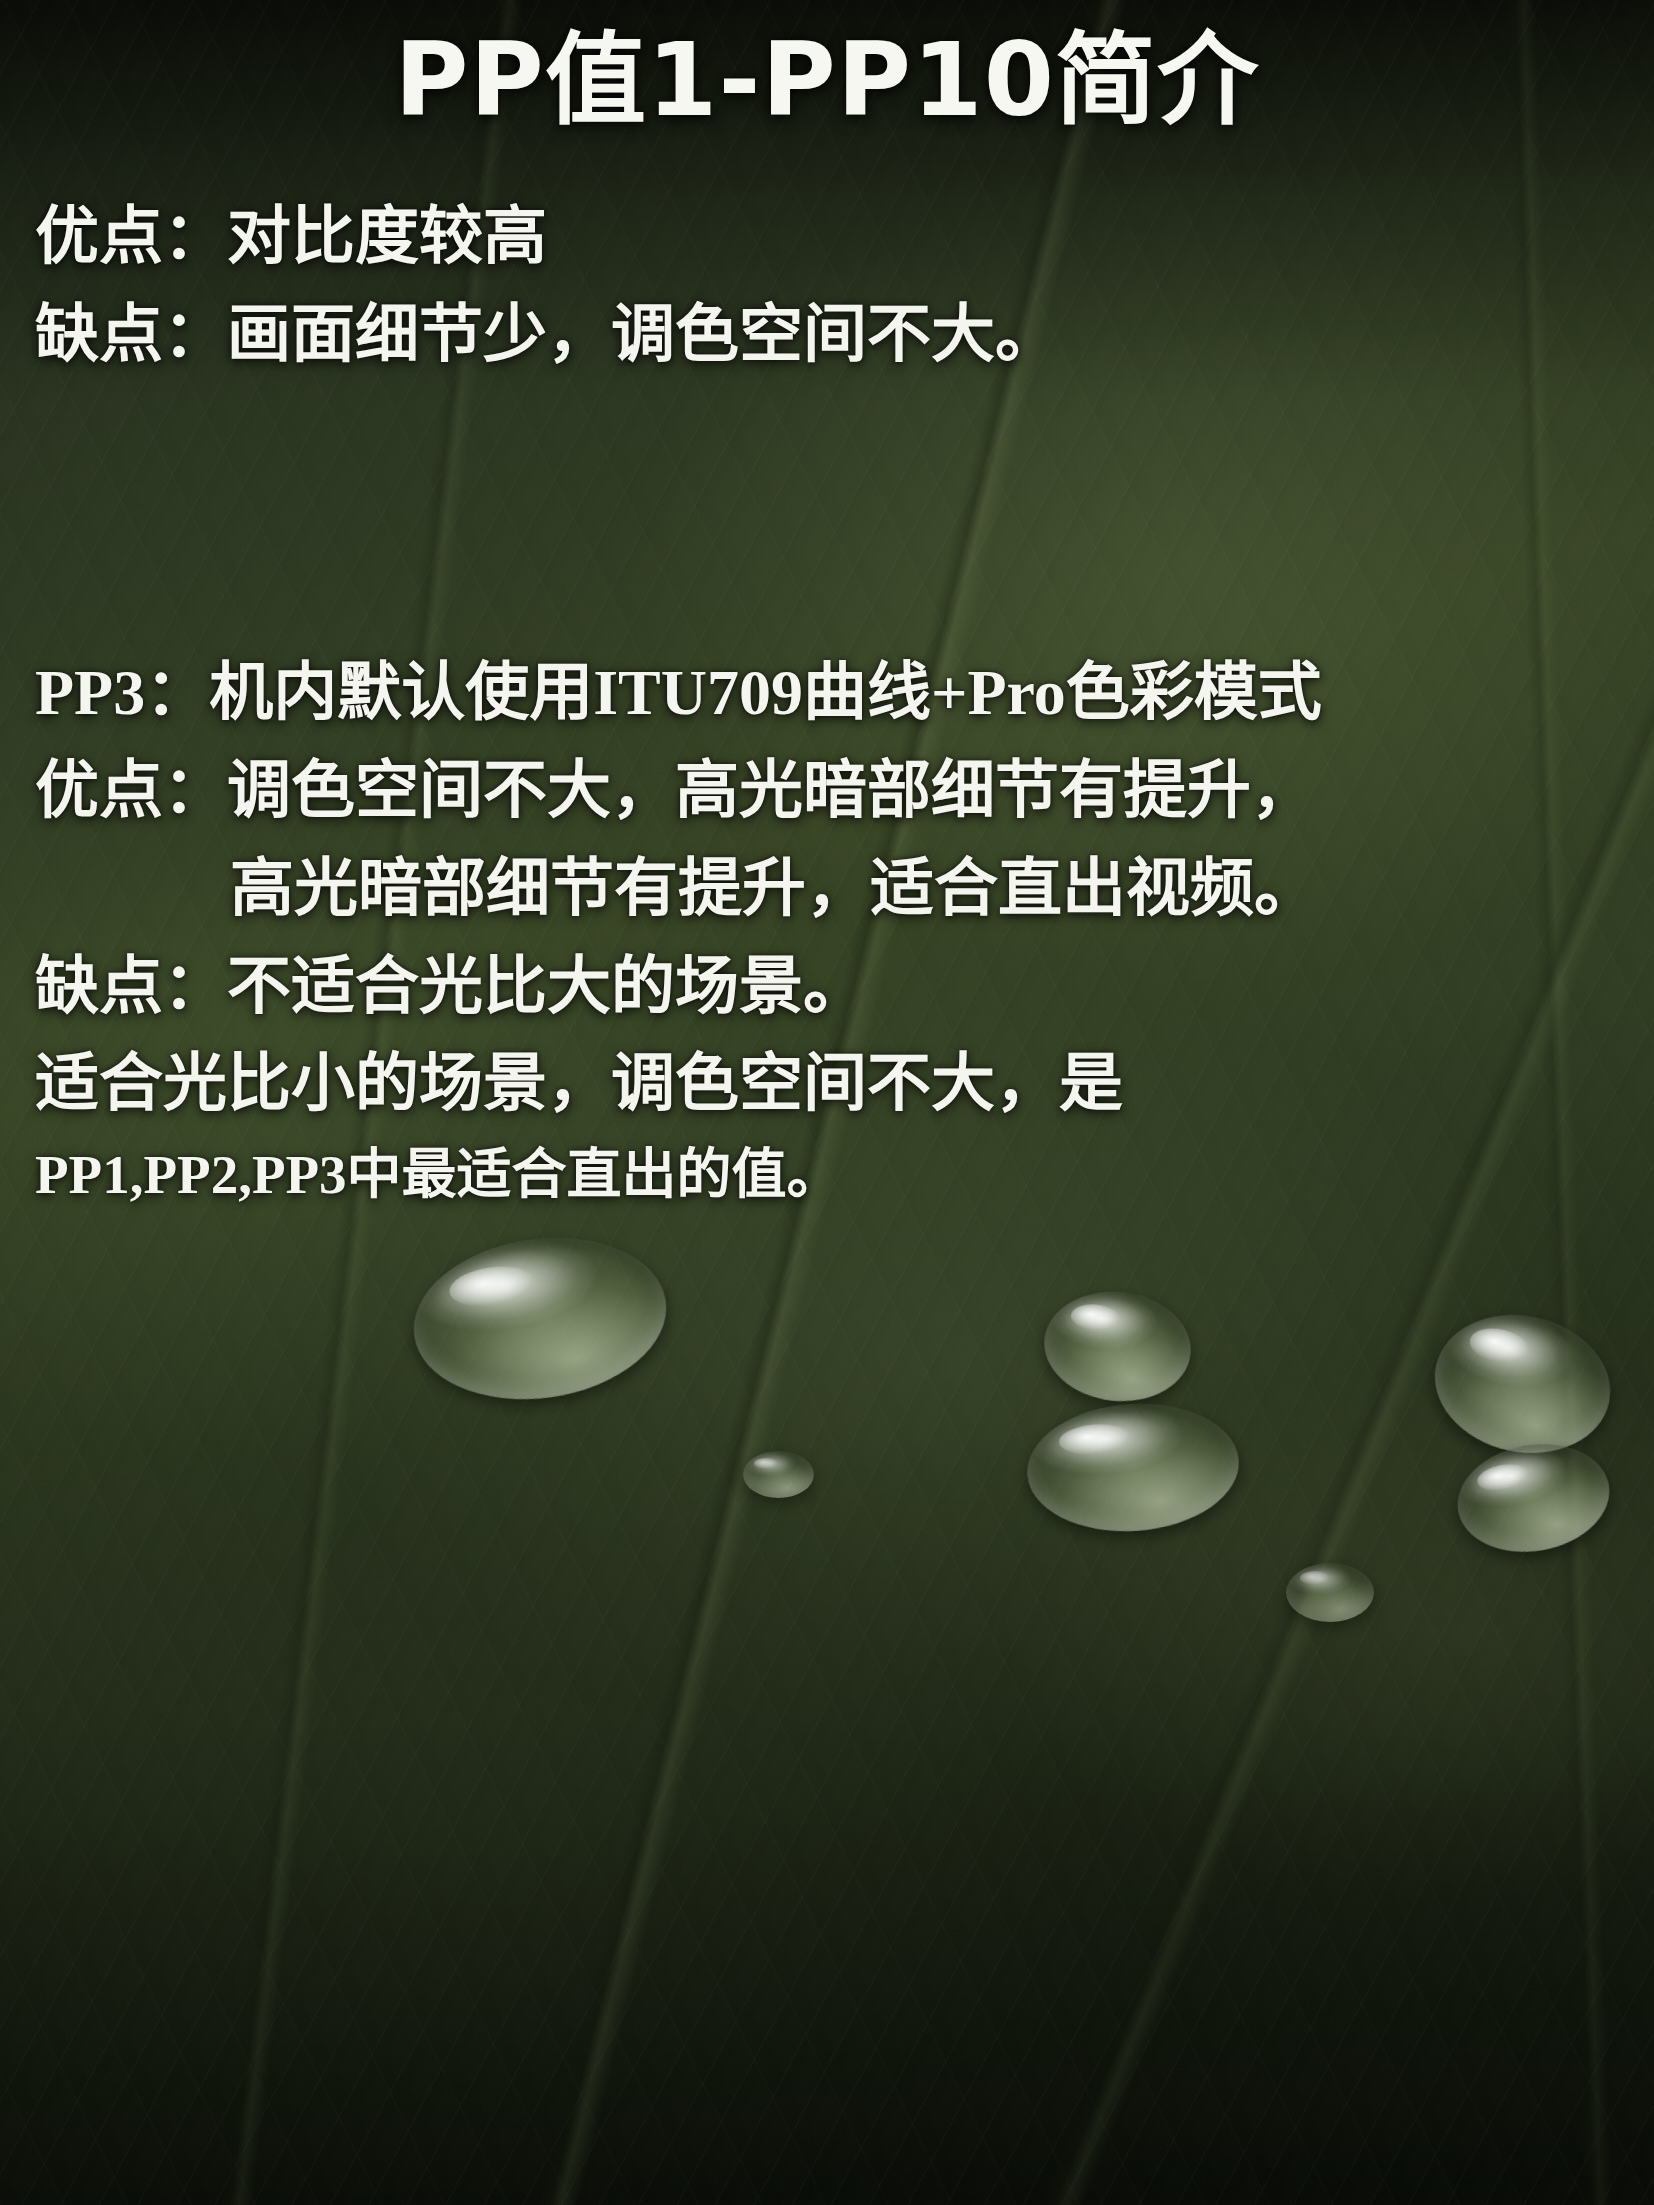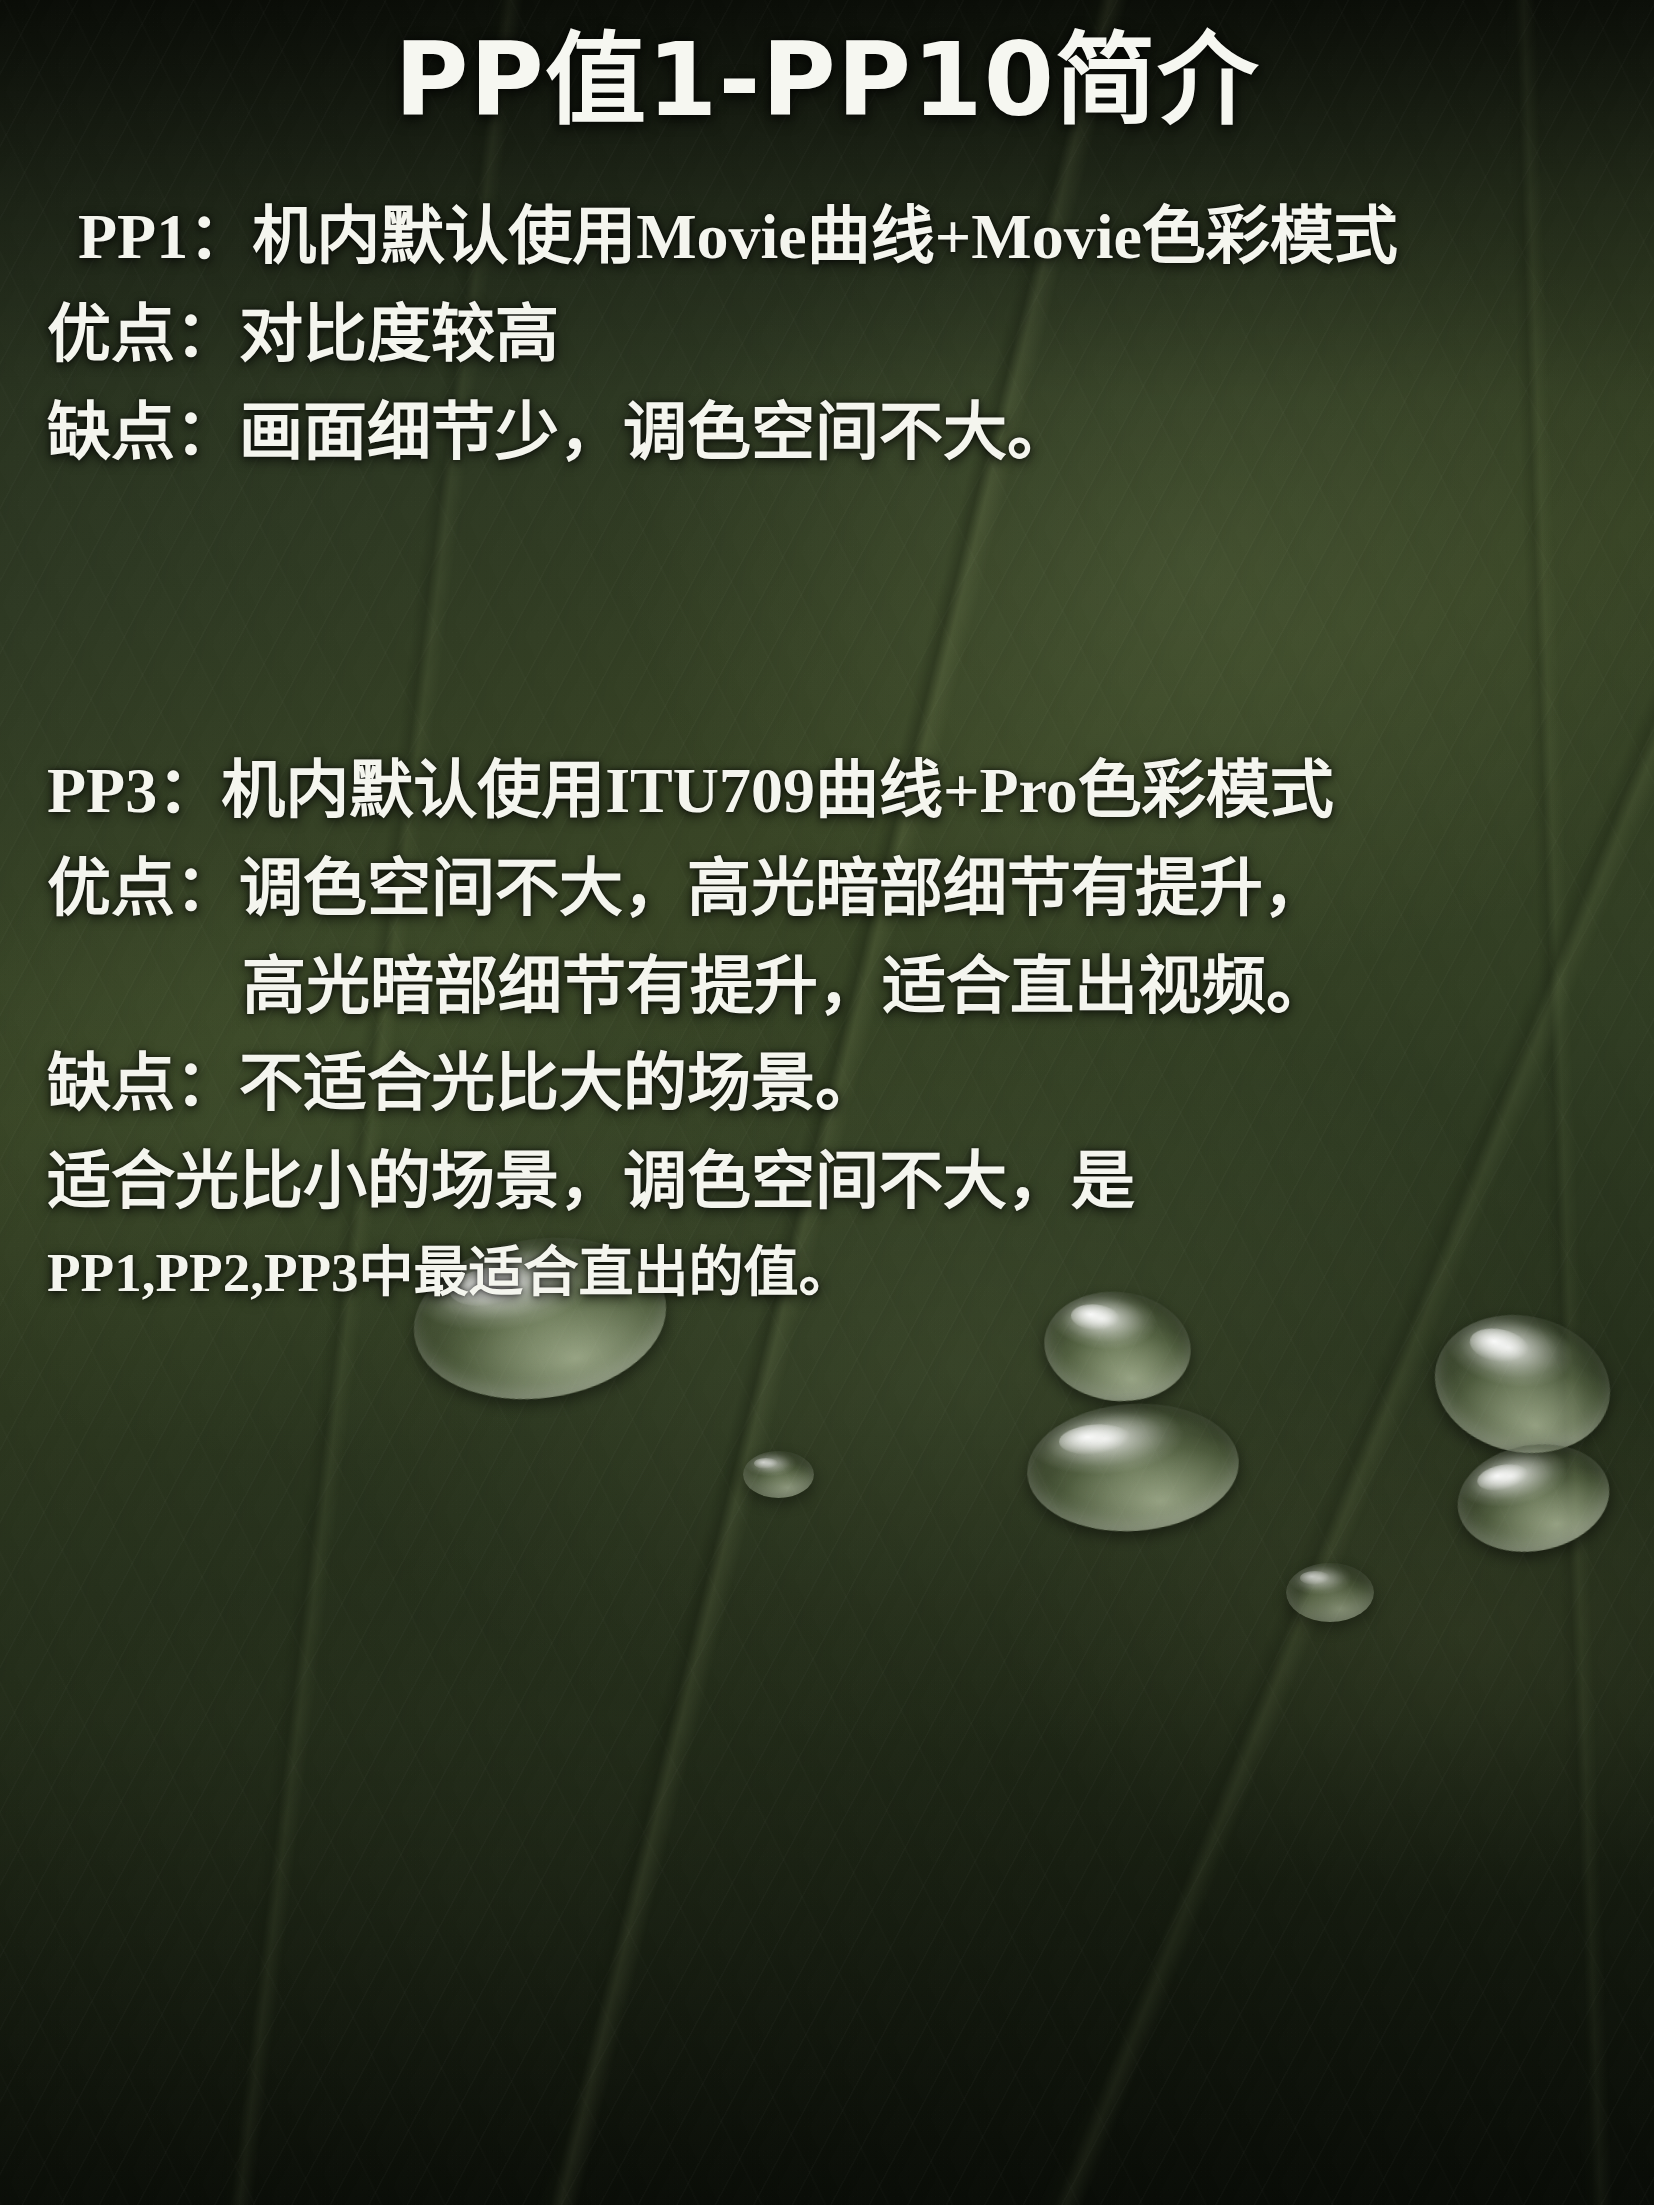--- a/index.html
+++ b/index.html
@@ -106,21 +106,21 @@
   .d3 { left: 1027px; top: 1404px; width: 212px; height: 127px; transform: rotate(-4deg); }
   .d4 { left: 1434px; top: 1316px; width: 177px; height: 136px; transform: rotate(12deg); }
   .d5 { left: 1457px; top: 1445px; width: 153px; height: 106px; transform: rotate(-10deg); }
   .d6 { left: 743px; top: 1451px; width: 71px; height: 47px; opacity: 0.8; }
   .d7 { left: 1286px; top: 1563px; width: 88px; height: 59px; opacity: 0.75; }
 
   
   .content {
     position: relative;
     z-index: 5;
-    padding: 0 47px;
+    padding: 0 35px;
     color: #f2f3ec;
   }
 
   h1.title {
     margin: 0;
     padding: 22.4px 0 3.5px 0;
     text-align: center;
     font-family: "DejaVu Sans", "Liberation Sans", sans-serif;
     font-weight: bold;
     font-size: 101px;
@@ -169,21 +169,20 @@
   <div class="drop d6"></div>
   <div class="drop d7"></div>
 
   <div class="grain"></div>
 
   <div class="content">
 
     <h1 class="title">PP值1-PP10简介</h1>
 
     <div class="block b1">
-      <div class="line indent-head">PP1：机内默认使用Movie曲线+Movie色彩模式</div>
       <div class="line">优点：对比度较高</div>
       <div class="line">缺点：画面细节少，调色空间不大。</div>
     </div>
 
 
     <div class="block b3">
       <div class="line">PP3：机内默认使用ITU709曲线+Pro色彩模式</div>
       <div class="line">优点：调色空间不大，高光暗部细节有提升，</div>
       <div class="line indent-deep">高光暗部细节有提升，适合直出视频。</div>
       <div class="line">缺点：不适合光比大的场景。</div>

